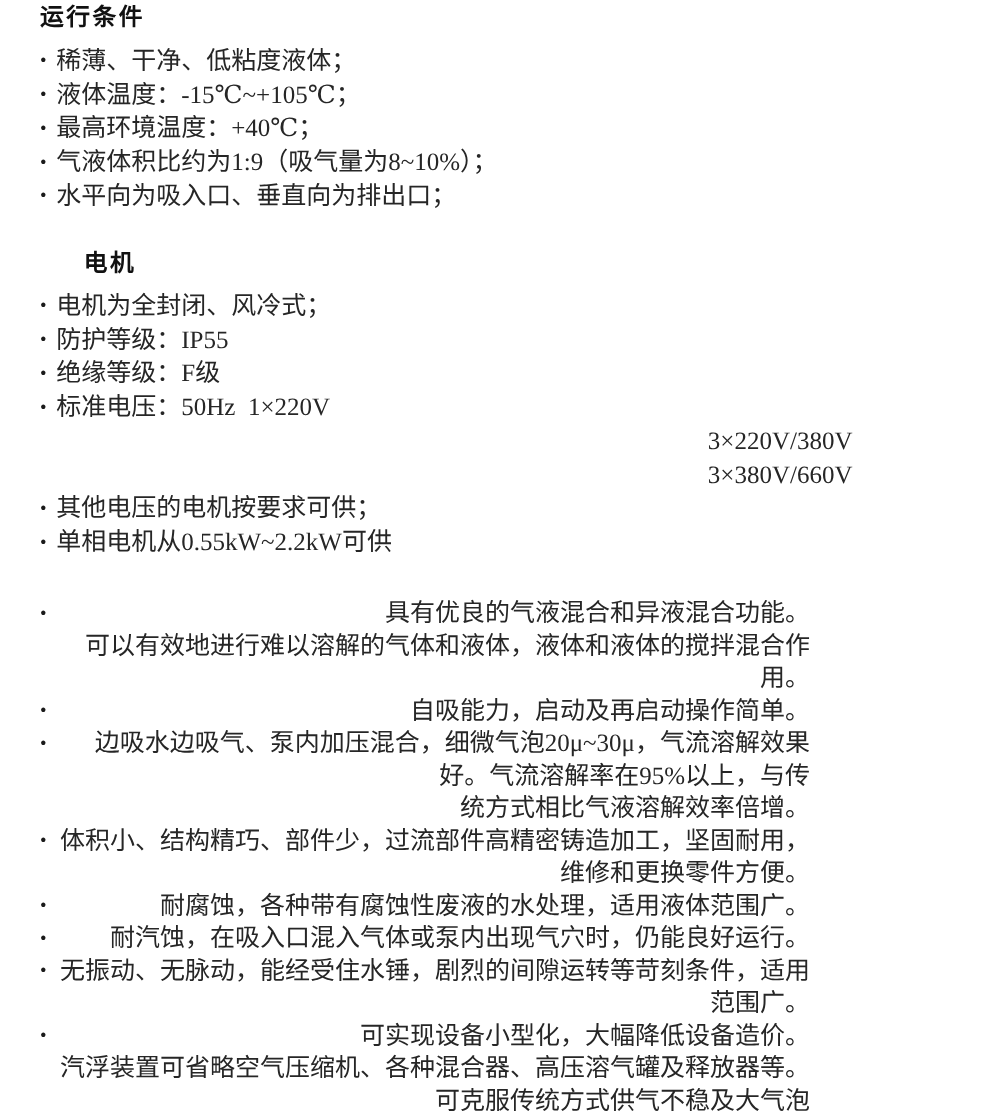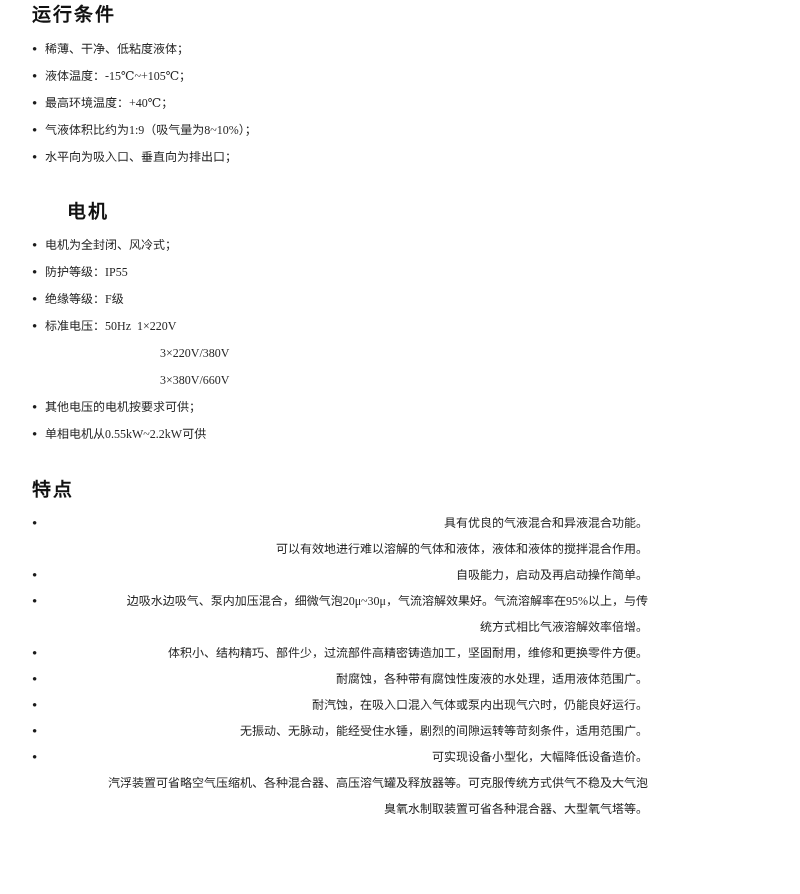--- a/index.html
+++ b/index.html
@@ -20,34 +20,34 @@
     color: #111111;
   }
   .sec-operating h2 { margin-bottom: 9px; }
   .sec-motor { margin-top: 29px; }
   .sec-motor h2 { margin-bottom: 8px; margin-left: 35px; }
   .sec-features { margin-top: 30px; }
   .sec-features h2 { margin-bottom: 8px; }
   .item {
     position: relative;
     padding-left: 13px;
-    font-size: 12px;
+    font-size: 20px;
     line-height: 27px;
     white-space: pre-wrap;
     color: #262626;
   }
   .item.bullet::before {
     content: "\2022";
     position: absolute;
     left: 0;
     top: 0;
     color: #1a1a1a;
     font-size: 15px;
   }
-  .indent-v { margin-left: 115px; }
+  .indent-v { margin-left: 115px; text-align: right; }
   .sec-features .item { line-height: 26px; padding-right: 34px; text-align: right; }
 </style>
 </head>
 <body>
 
 <div class="page">
 
   <section class="sec-operating">
     <h2 class="sec-heading">运行条件</h2>
     <div class="item bullet">稀薄、干净、低粘度液体；</div>
@@ -63,21 +63,20 @@
     <div class="item bullet">防护等级：IP55</div>
     <div class="item bullet">绝缘等级：F级</div>
     <div class="item bullet">标准电压：50Hz  1×220V</div>
     <div class="item indent-v">3×220V/380V</div>
     <div class="item indent-v">3×380V/660V</div>
     <div class="item bullet">其他电压的电机按要求可供；</div>
     <div class="item bullet">单相电机从0.55kW~2.2kW可供</div>
   </section>
 
   <section class="sec-features">
-    <h2 class="sec-heading">特点</h2>
     <div class="item bullet">具有优良的气液混合和异液混合功能。</div>
     <div class="item">可以有效地进行难以溶解的气体和液体，液体和液体的搅拌混合作用。</div>
     <div class="item bullet">自吸能力，启动及再启动操作简单。</div>
     <div class="item bullet">边吸水边吸气、泵内加压混合，细微气泡20μ~30μ，气流溶解效果好。气流溶解率在95%以上，与传</div>
     <div class="item">统方式相比气液溶解效率倍增。</div>
     <div class="item bullet">体积小、结构精巧、部件少，过流部件高精密铸造加工，坚固耐用，维修和更换零件方便。</div>
     <div class="item bullet">耐腐蚀，各种带有腐蚀性废液的水处理，适用液体范围广。</div>
     <div class="item bullet">耐汽蚀，在吸入口混入气体或泵内出现气穴时，仍能良好运行。</div>
     <div class="item bullet">无振动、无脉动，能经受住水锤，剧烈的间隙运转等苛刻条件，适用范围广。</div>
     <div class="item bullet">可实现设备小型化，大幅降低设备造价。</div>

